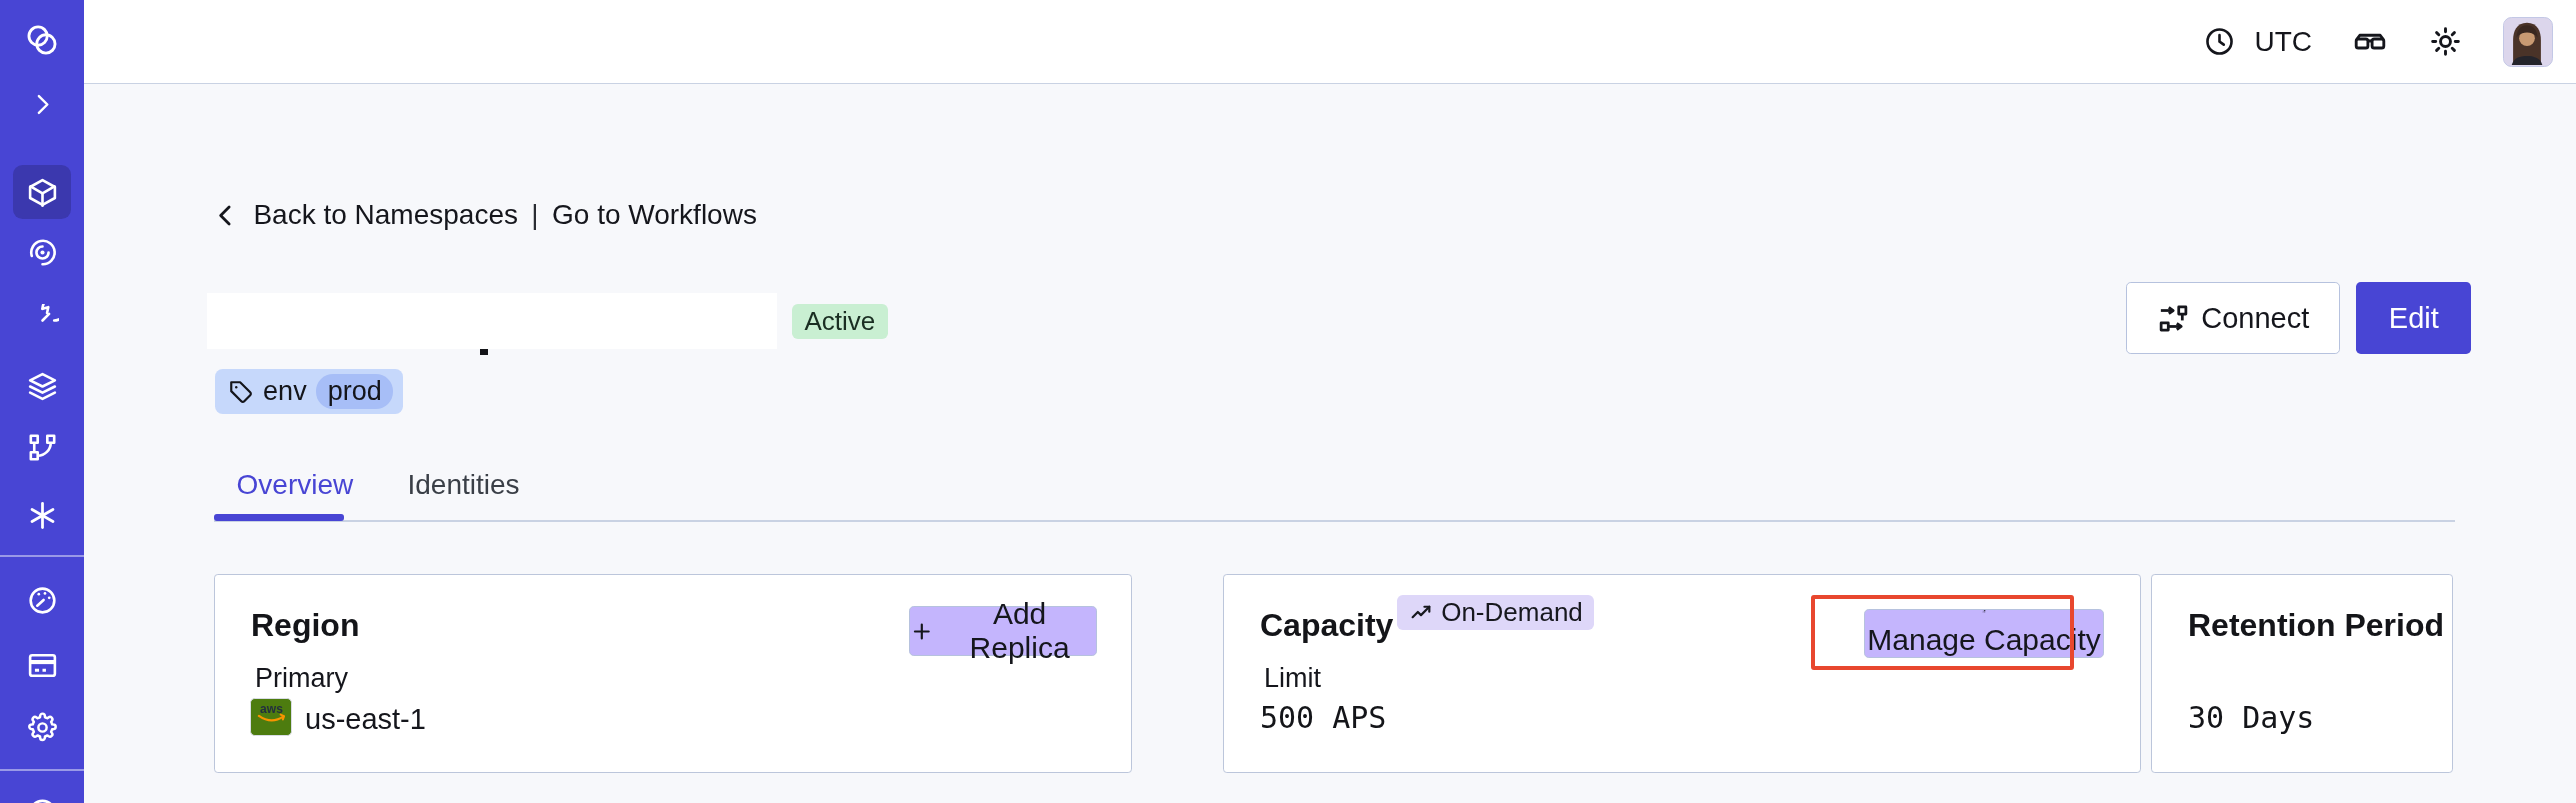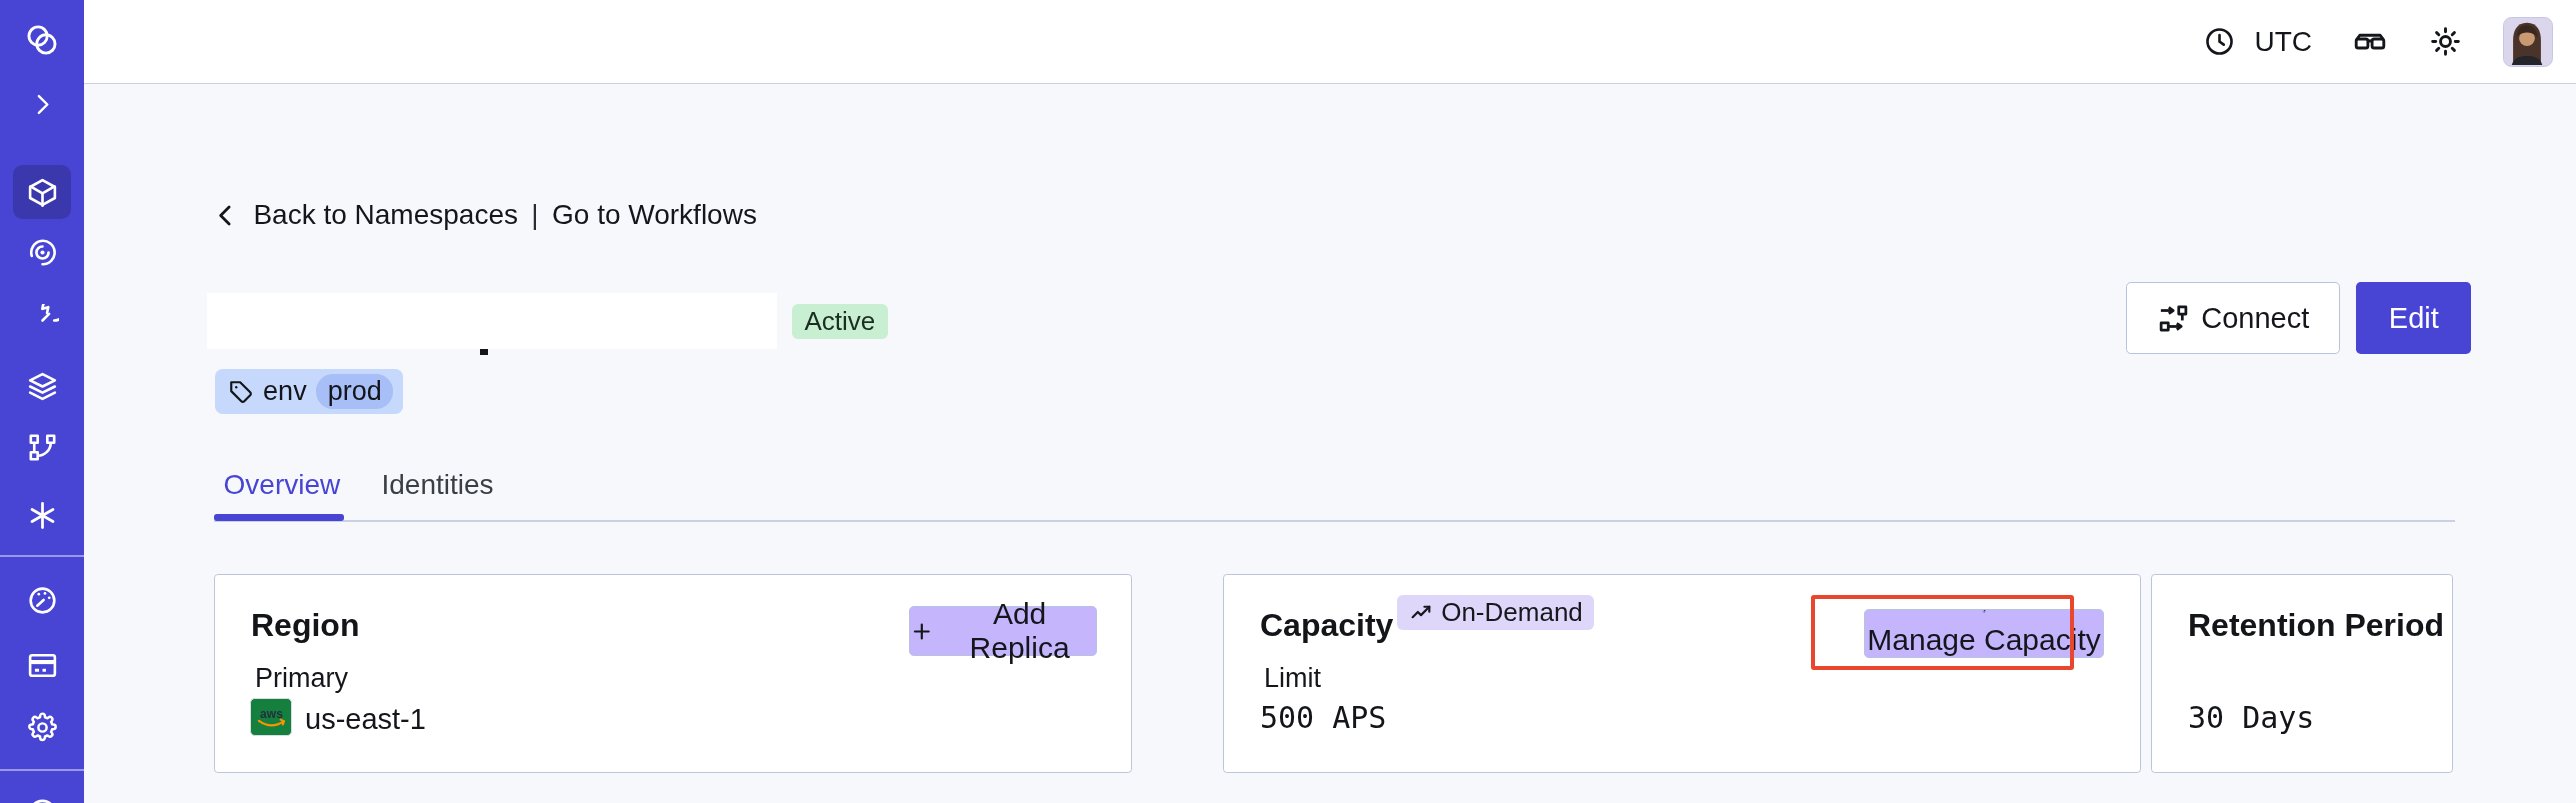--- a/index.html
+++ b/index.html
@@ -36,34 +36,34 @@
   .btn-outline { height:72px; display:flex; align-items:center; justify-content:center; gap:11.5px; background:#ffffff; border:1.9px solid #b6c2de; border-radius:4.8px; font-size:29px; font-weight:500; color:#15161c; cursor:pointer; font-family:inherit; }
   .btn-connect { width:214px; }
   .btn-edit { width:115px; height:72px; background:#4845d4; color:#ffffff; border:none; border-radius:4.8px; font-size:29px; font-weight:500; cursor:pointer; font-family:inherit; }
 
   
   .tag-pill { position:absolute; left:215px; top:369px; height:45px; display:inline-flex; align-items:center; gap:9.6px; padding:0 9.6px 0 12.5px; background:#c6d8fb; border-radius:7.7px; cursor:pointer; }
   .tag-key { font-size:27px; color:#14151a; }
   .tag-chip { background:#a7bef7; border-radius:17px; padding:1.9px 11.5px; font-size:27px; color:#14151a; }
 
   
-  .tabs { position:absolute; left:214px; top:469px; display:flex; gap:22px; }
+  .tabs { position:absolute; left:227px; top:469px; display:flex; gap:35px; }
   .tab { padding:0 9.6px; font-size:28px; font-weight:500; cursor:pointer; color:#3a3f47; }
   .tab.active { color:#4845d4; }
   .tab-underline { position:absolute; left:214px; top:514px; width:130px; height:6.7px; background:#4845d4; border-radius:2.9px; z-index:2; }
   .tab-border { position:absolute; left:214px; top:520px; width:2241px; height:1.9px; background:#c9d2e3; }
 
   
   .card { position:absolute; top:574px; height:199px; background:#ffffff; border:1.9px solid #bcc6db; border-radius:3.8px; }
   .card-title { position:absolute; left:36px; top:32px; font-size:32px; font-weight:600; color:#141519; }
   .card-label { position:absolute; left:40px; top:88px; font-size:27px; color:#15161c; }
   .mono-value { position:absolute; left:36px; top:125px; font-size:30px; font-family:"DejaVu Sans Mono", monospace; color:#141519; }
   .card-btn { position:absolute; display:flex; align-items:center; justify-content:center; gap:9.6px; background:#c4b5fd; border:1.9px solid #b6c2de; border-radius:4.8px; font-size:30px; font-weight:500; color:#15161c; cursor:pointer; font-family:inherit; }
   .ondemand-badge { position:absolute; left:173px; top:20px; height:35px; display:flex; align-items:center; gap:7.7px; padding:0 11.5px; background:#ded7f9; border-radius:5.8px; font-size:26px; font-weight:400; color:#17181e; }
-  .aws-badge { position:absolute; left:35px; top:123px; width:42px; height:38px; border:1.9px solid #d9dde5; border-radius:4.8px; background:#15803d; display:flex; align-items:center; justify-content:center; }
+  .aws-badge { position:absolute; left:35px; top:123px; width:42px; height:38px; border:1.9px solid #d9dde5; border-radius:4.8px; background:#4d7c0f; display:flex; justify-content:center; }
   .region-value { position:absolute; left:90px; top:128px; font-size:29px; color:#15161c; }
   .highlight-box { position:absolute; left:1811px; top:595px; width:263px; height:75px; border:4.8px solid #e8472e; border-radius:2.9px; z-index:5; pointer-events:none; }
 </style>
 </head>
 <body>
 
 <aside class="sidebar">
   <div class="side-active-bg"></div>
 
   <div class="side-item" style="top:12.5px;">

